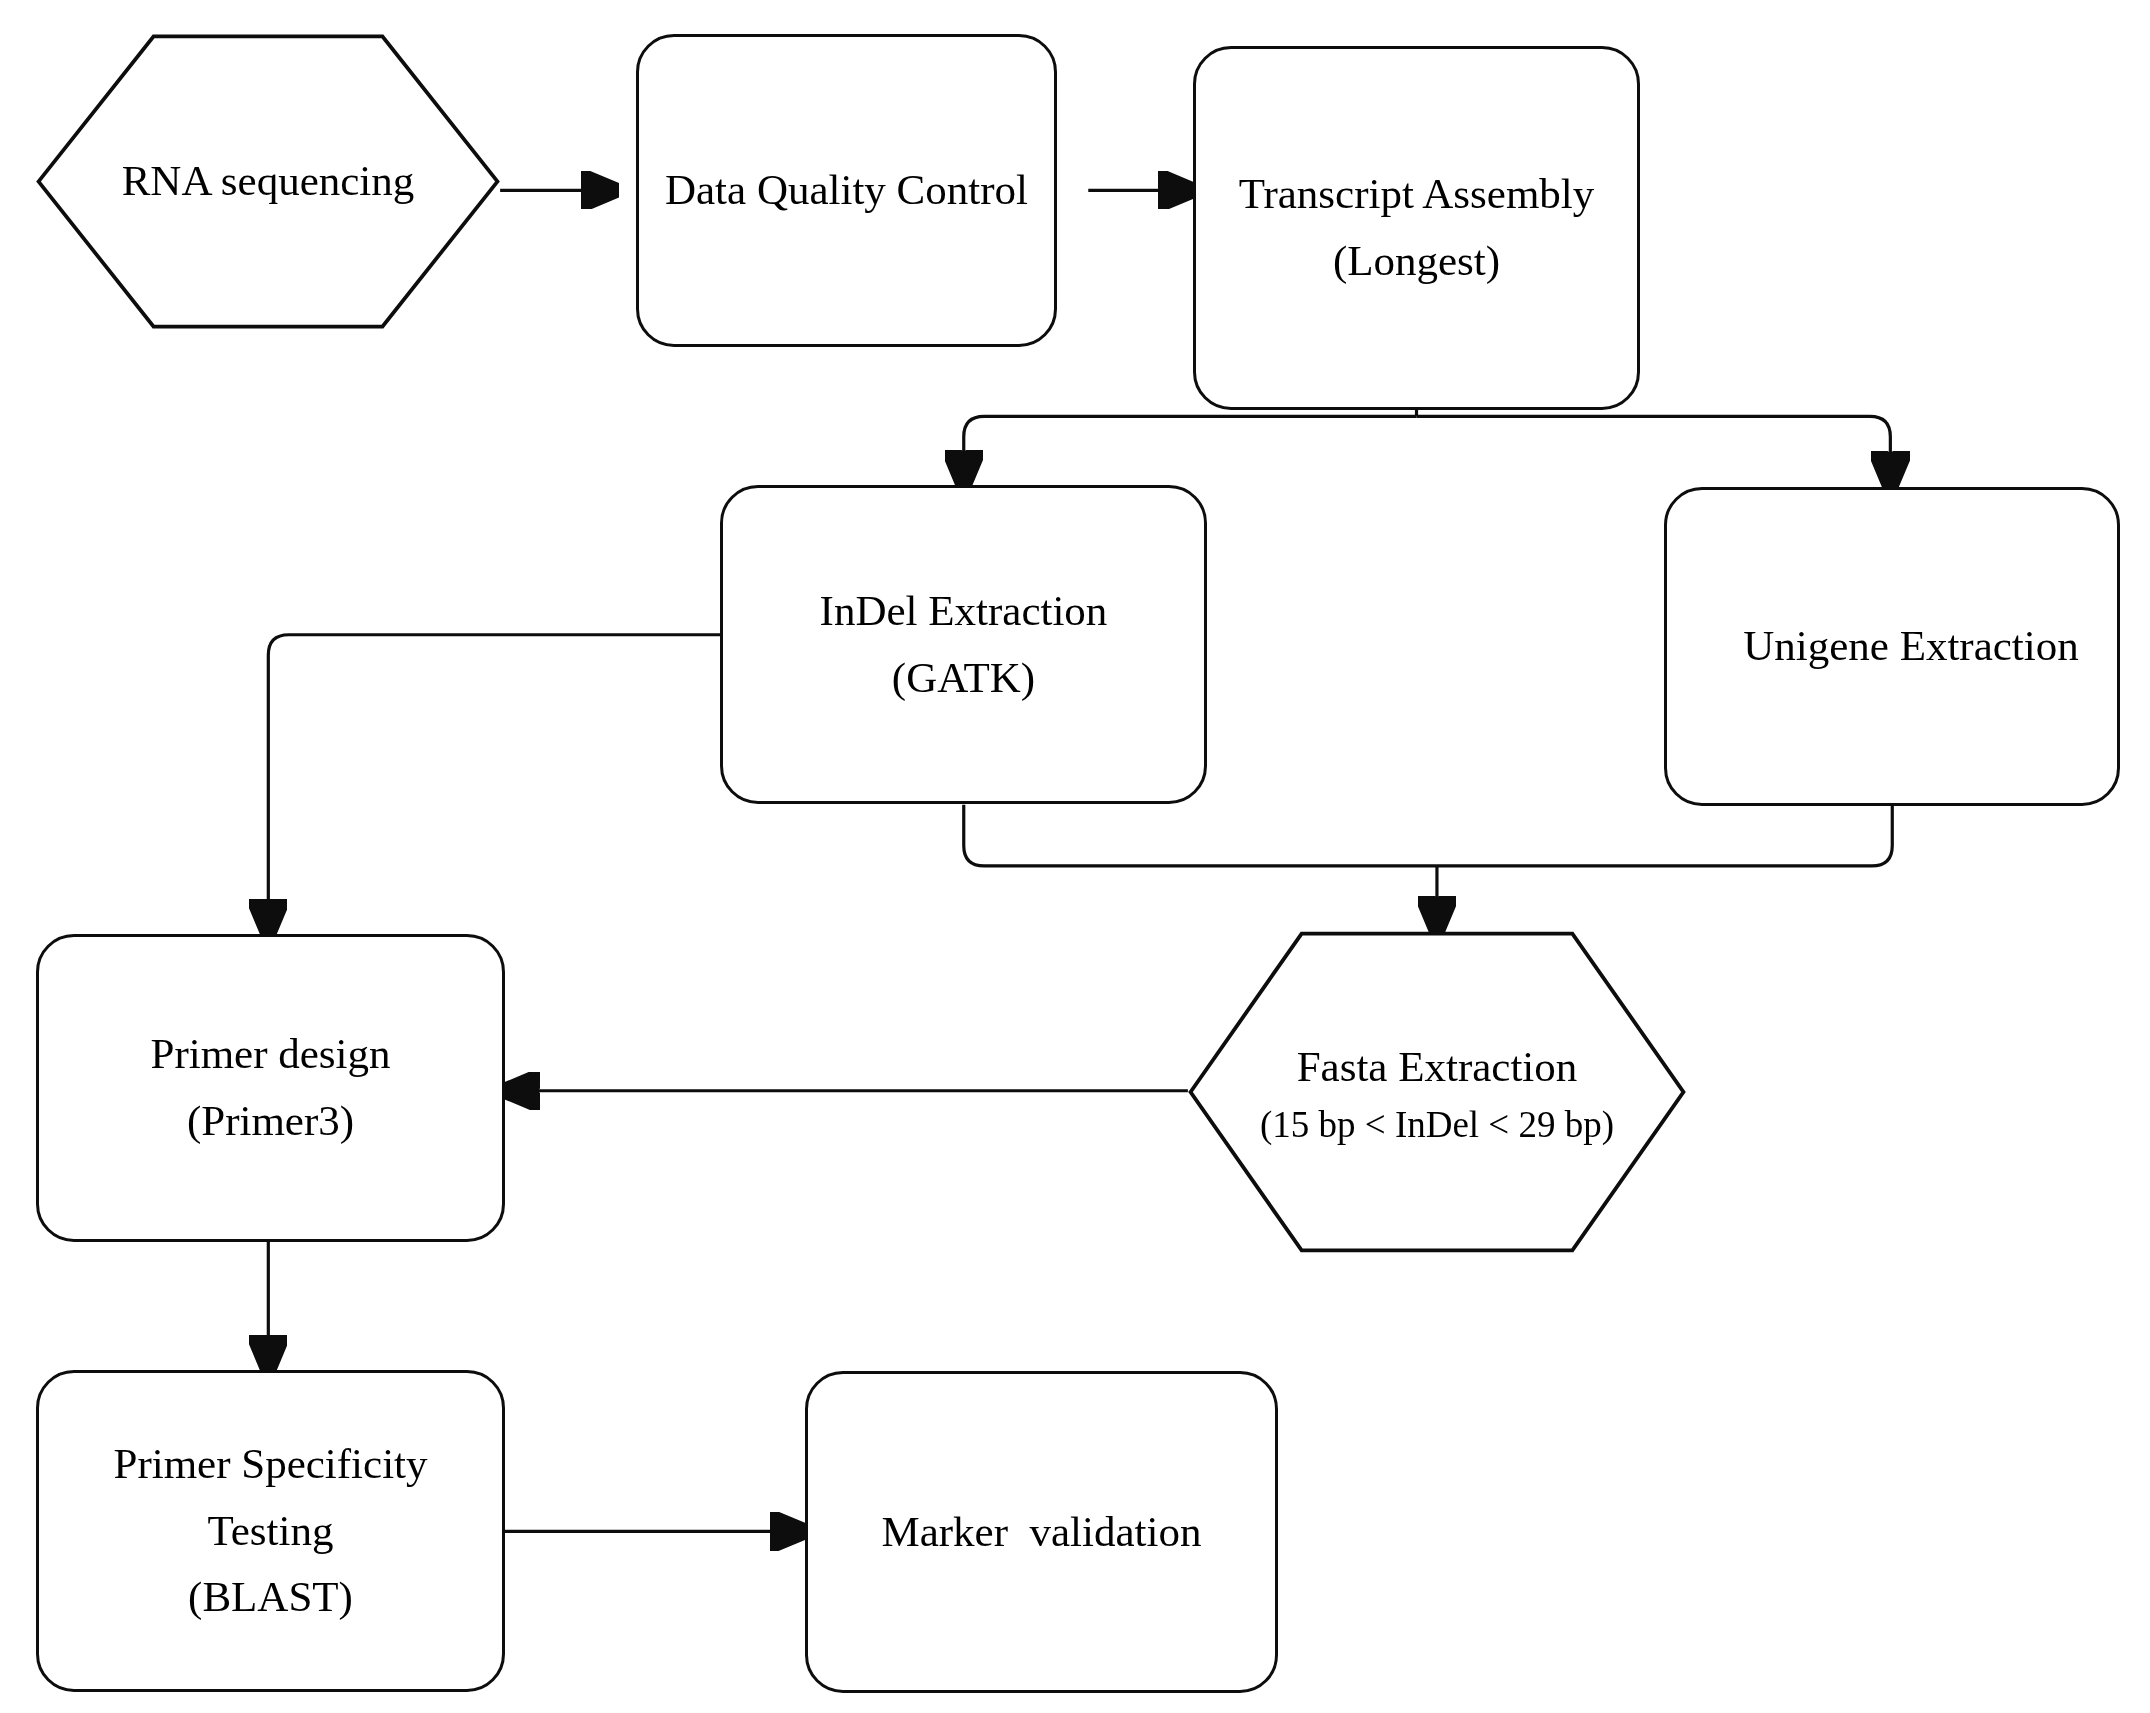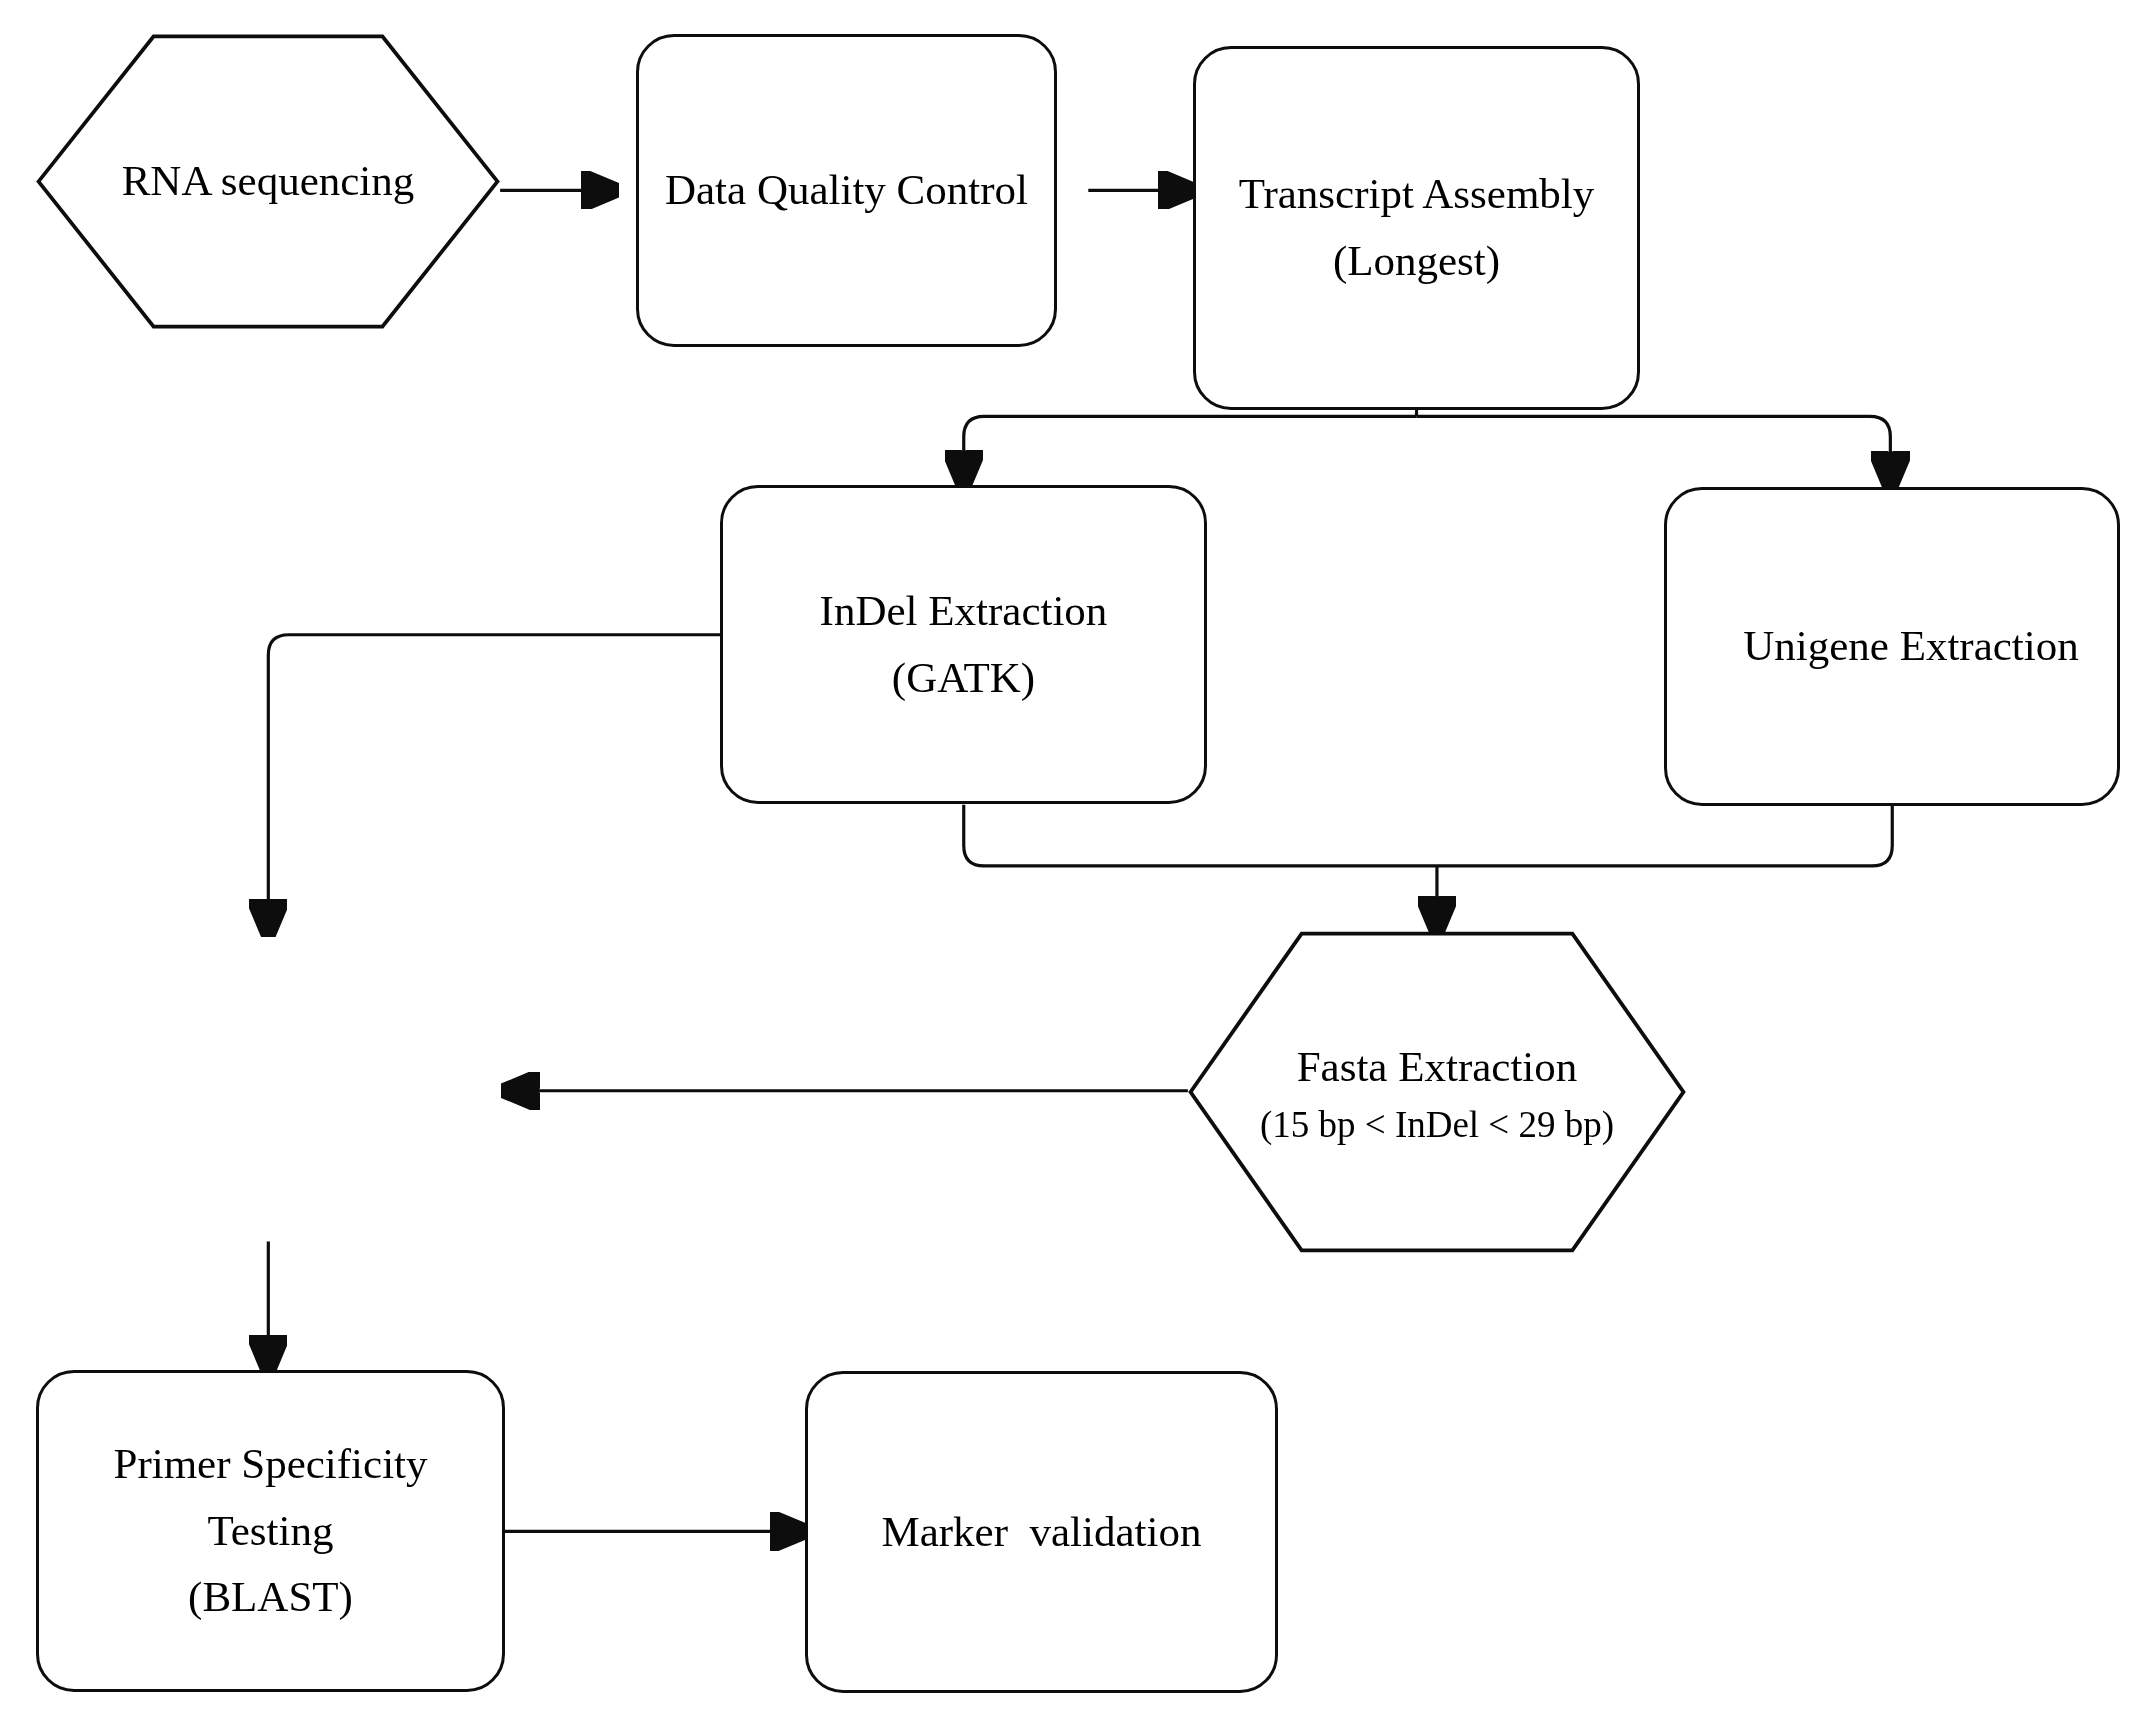--- a/index.html
+++ b/index.html
@@ -137,20 +137,26 @@
   <div class="node hex node-fasta" style="left:1188px; top:931px; width:498px; height:322px;">
     <svg class="hexshape" viewBox="0 0 780 504" preserveAspectRatio="none">
       <polygon points="4,252 178,4 602,4 776,252 602,500 178,500"></polygon>
     </svg>
     <div class="label-wrap">
       <span class="label">Fasta Extraction</span>
       <span class="sublabel">(15 bp &lt; InDel &lt; 29 bp)</span>
     </div>
   </div>
 
+  <div class="node rect node-primer" style="left:36px; top:934px; width:469px; height:308px;">
+    <div class="label-wrap">
+      <span class="label">Primer design</span>
+      <span class="sublabel">(Primer3)</span>
+    </div>
+  </div>
 
   <div class="node rect node-marker" style="left:805px; top:1371px; width:473px; height:322px;">
     <div class="label-wrap">
       <span class="label">Marker  validation</span>
       <span class="sublabel"></span>
     </div>
   </div>
 
   <div class="node rect node-blast" style="left:36px; top:1370px; width:469px; height:322px;">
     <div class="label-wrap">

